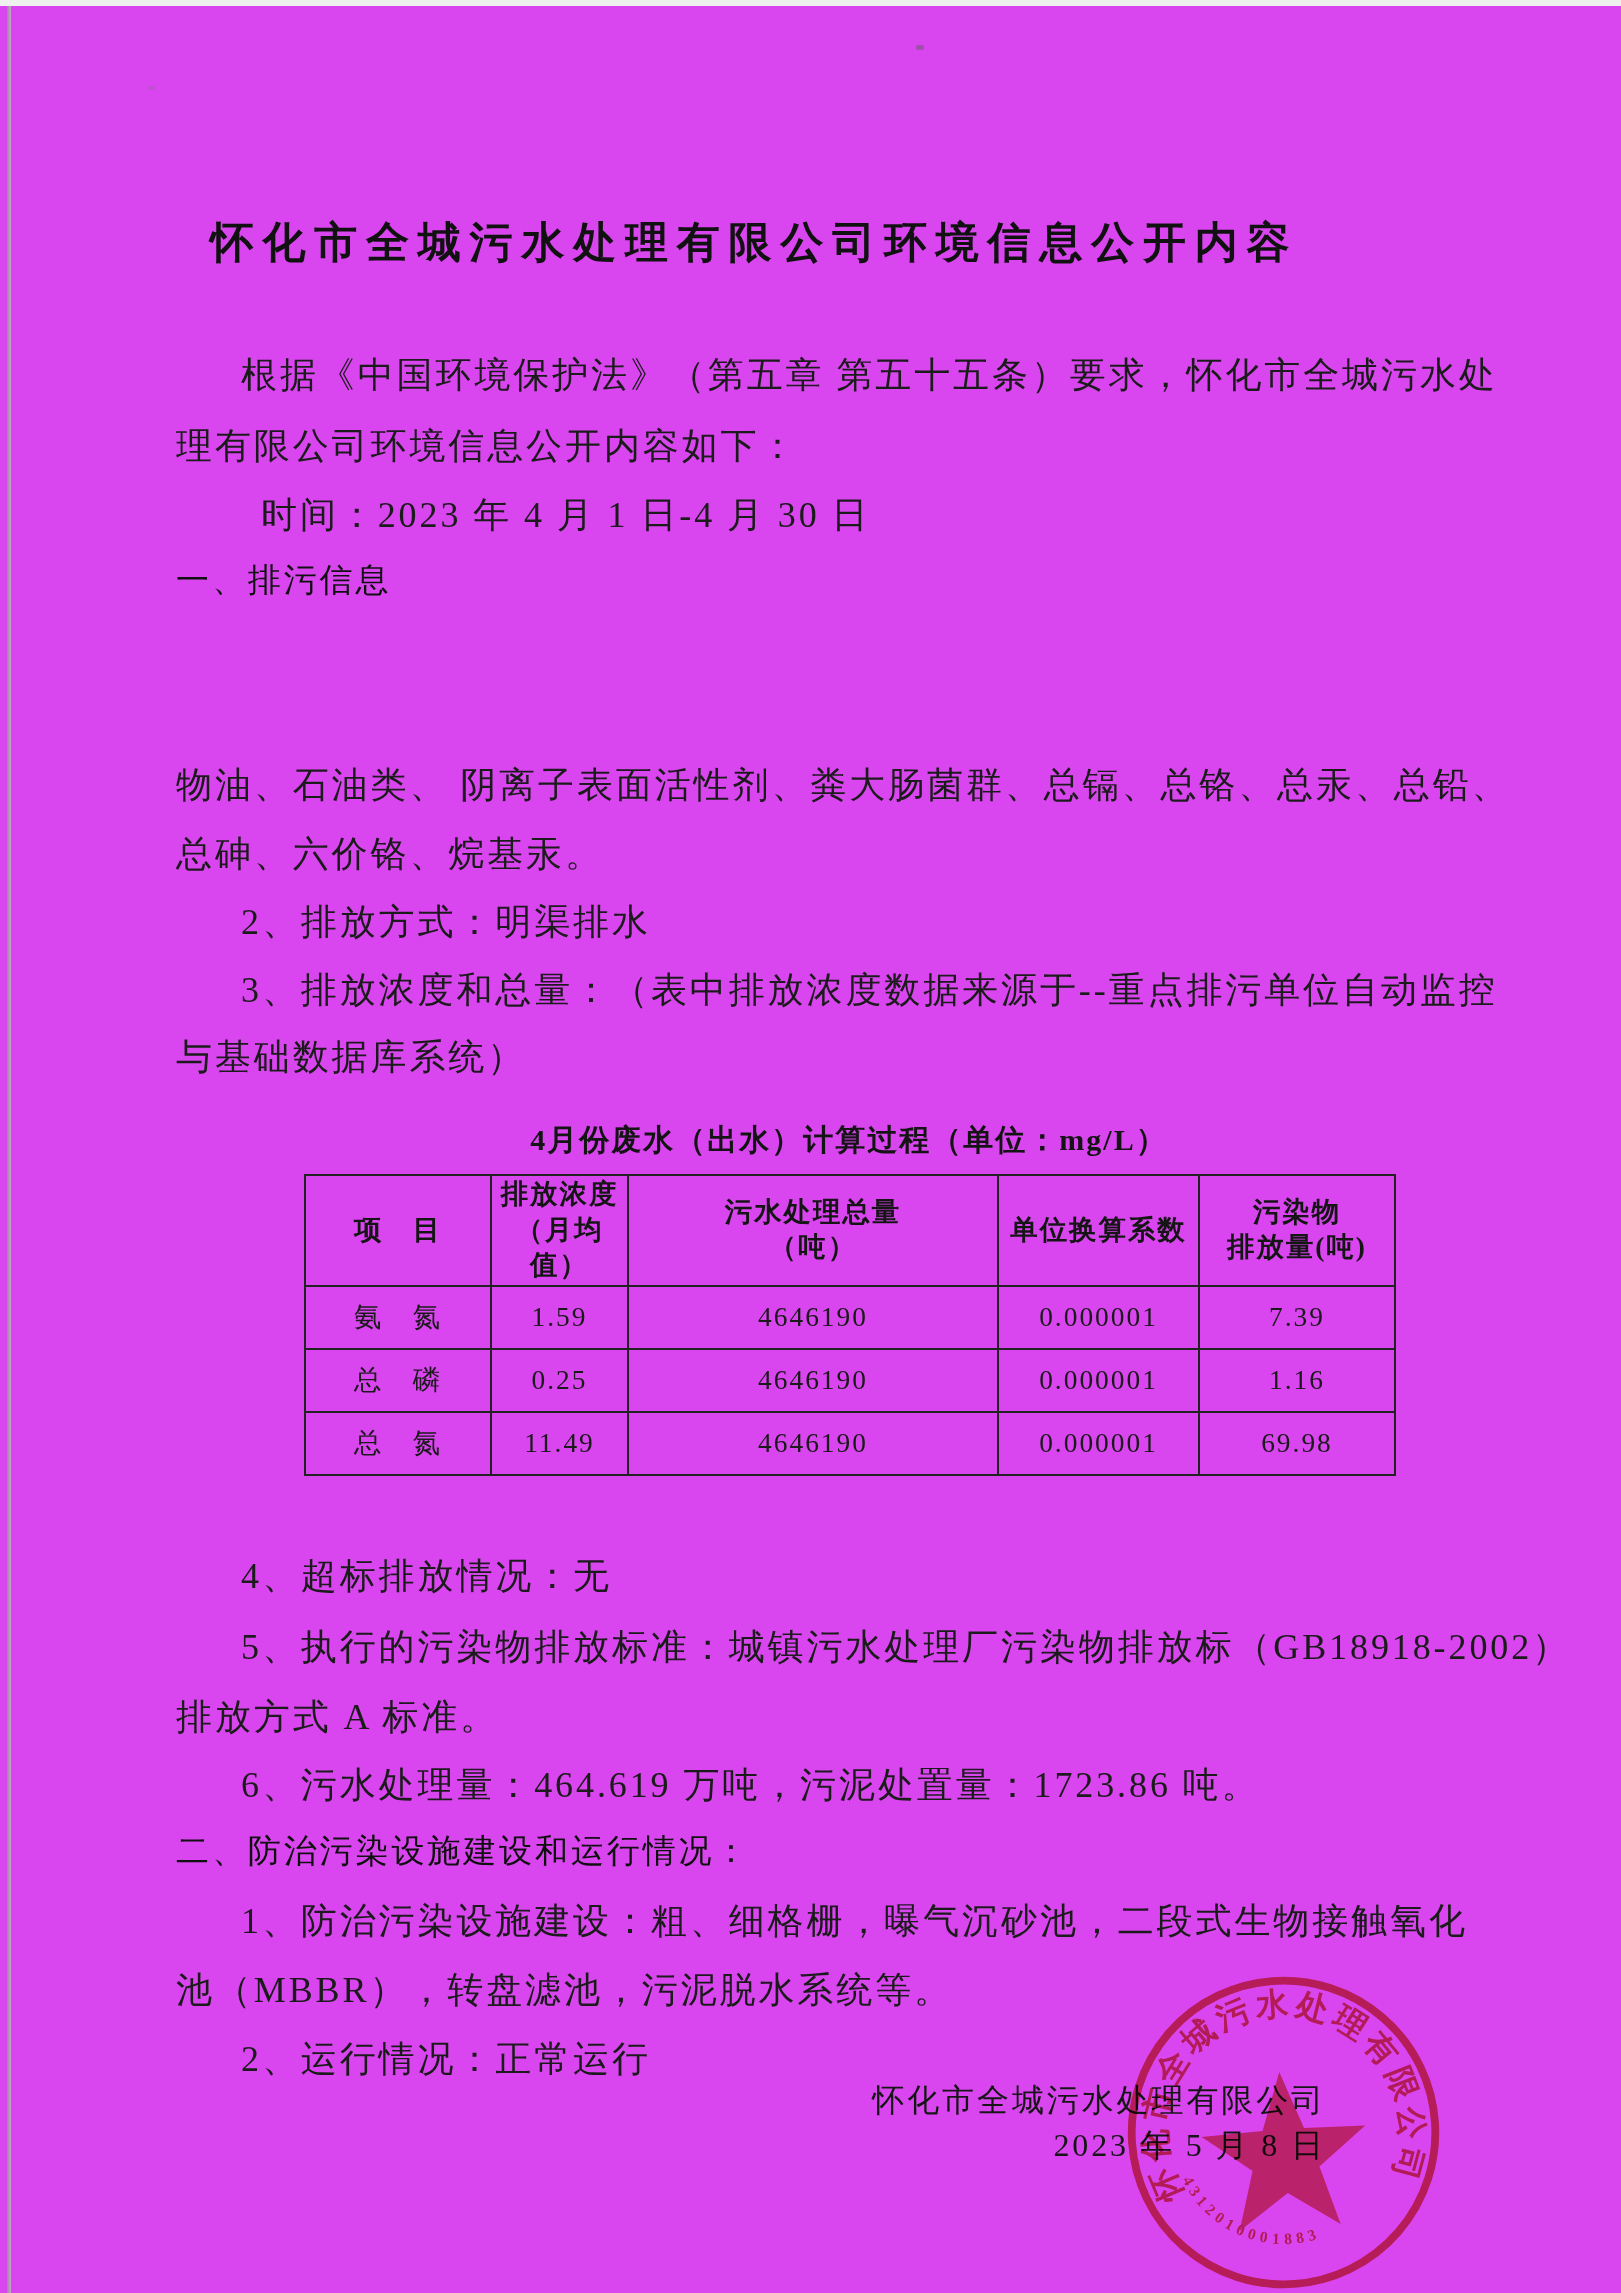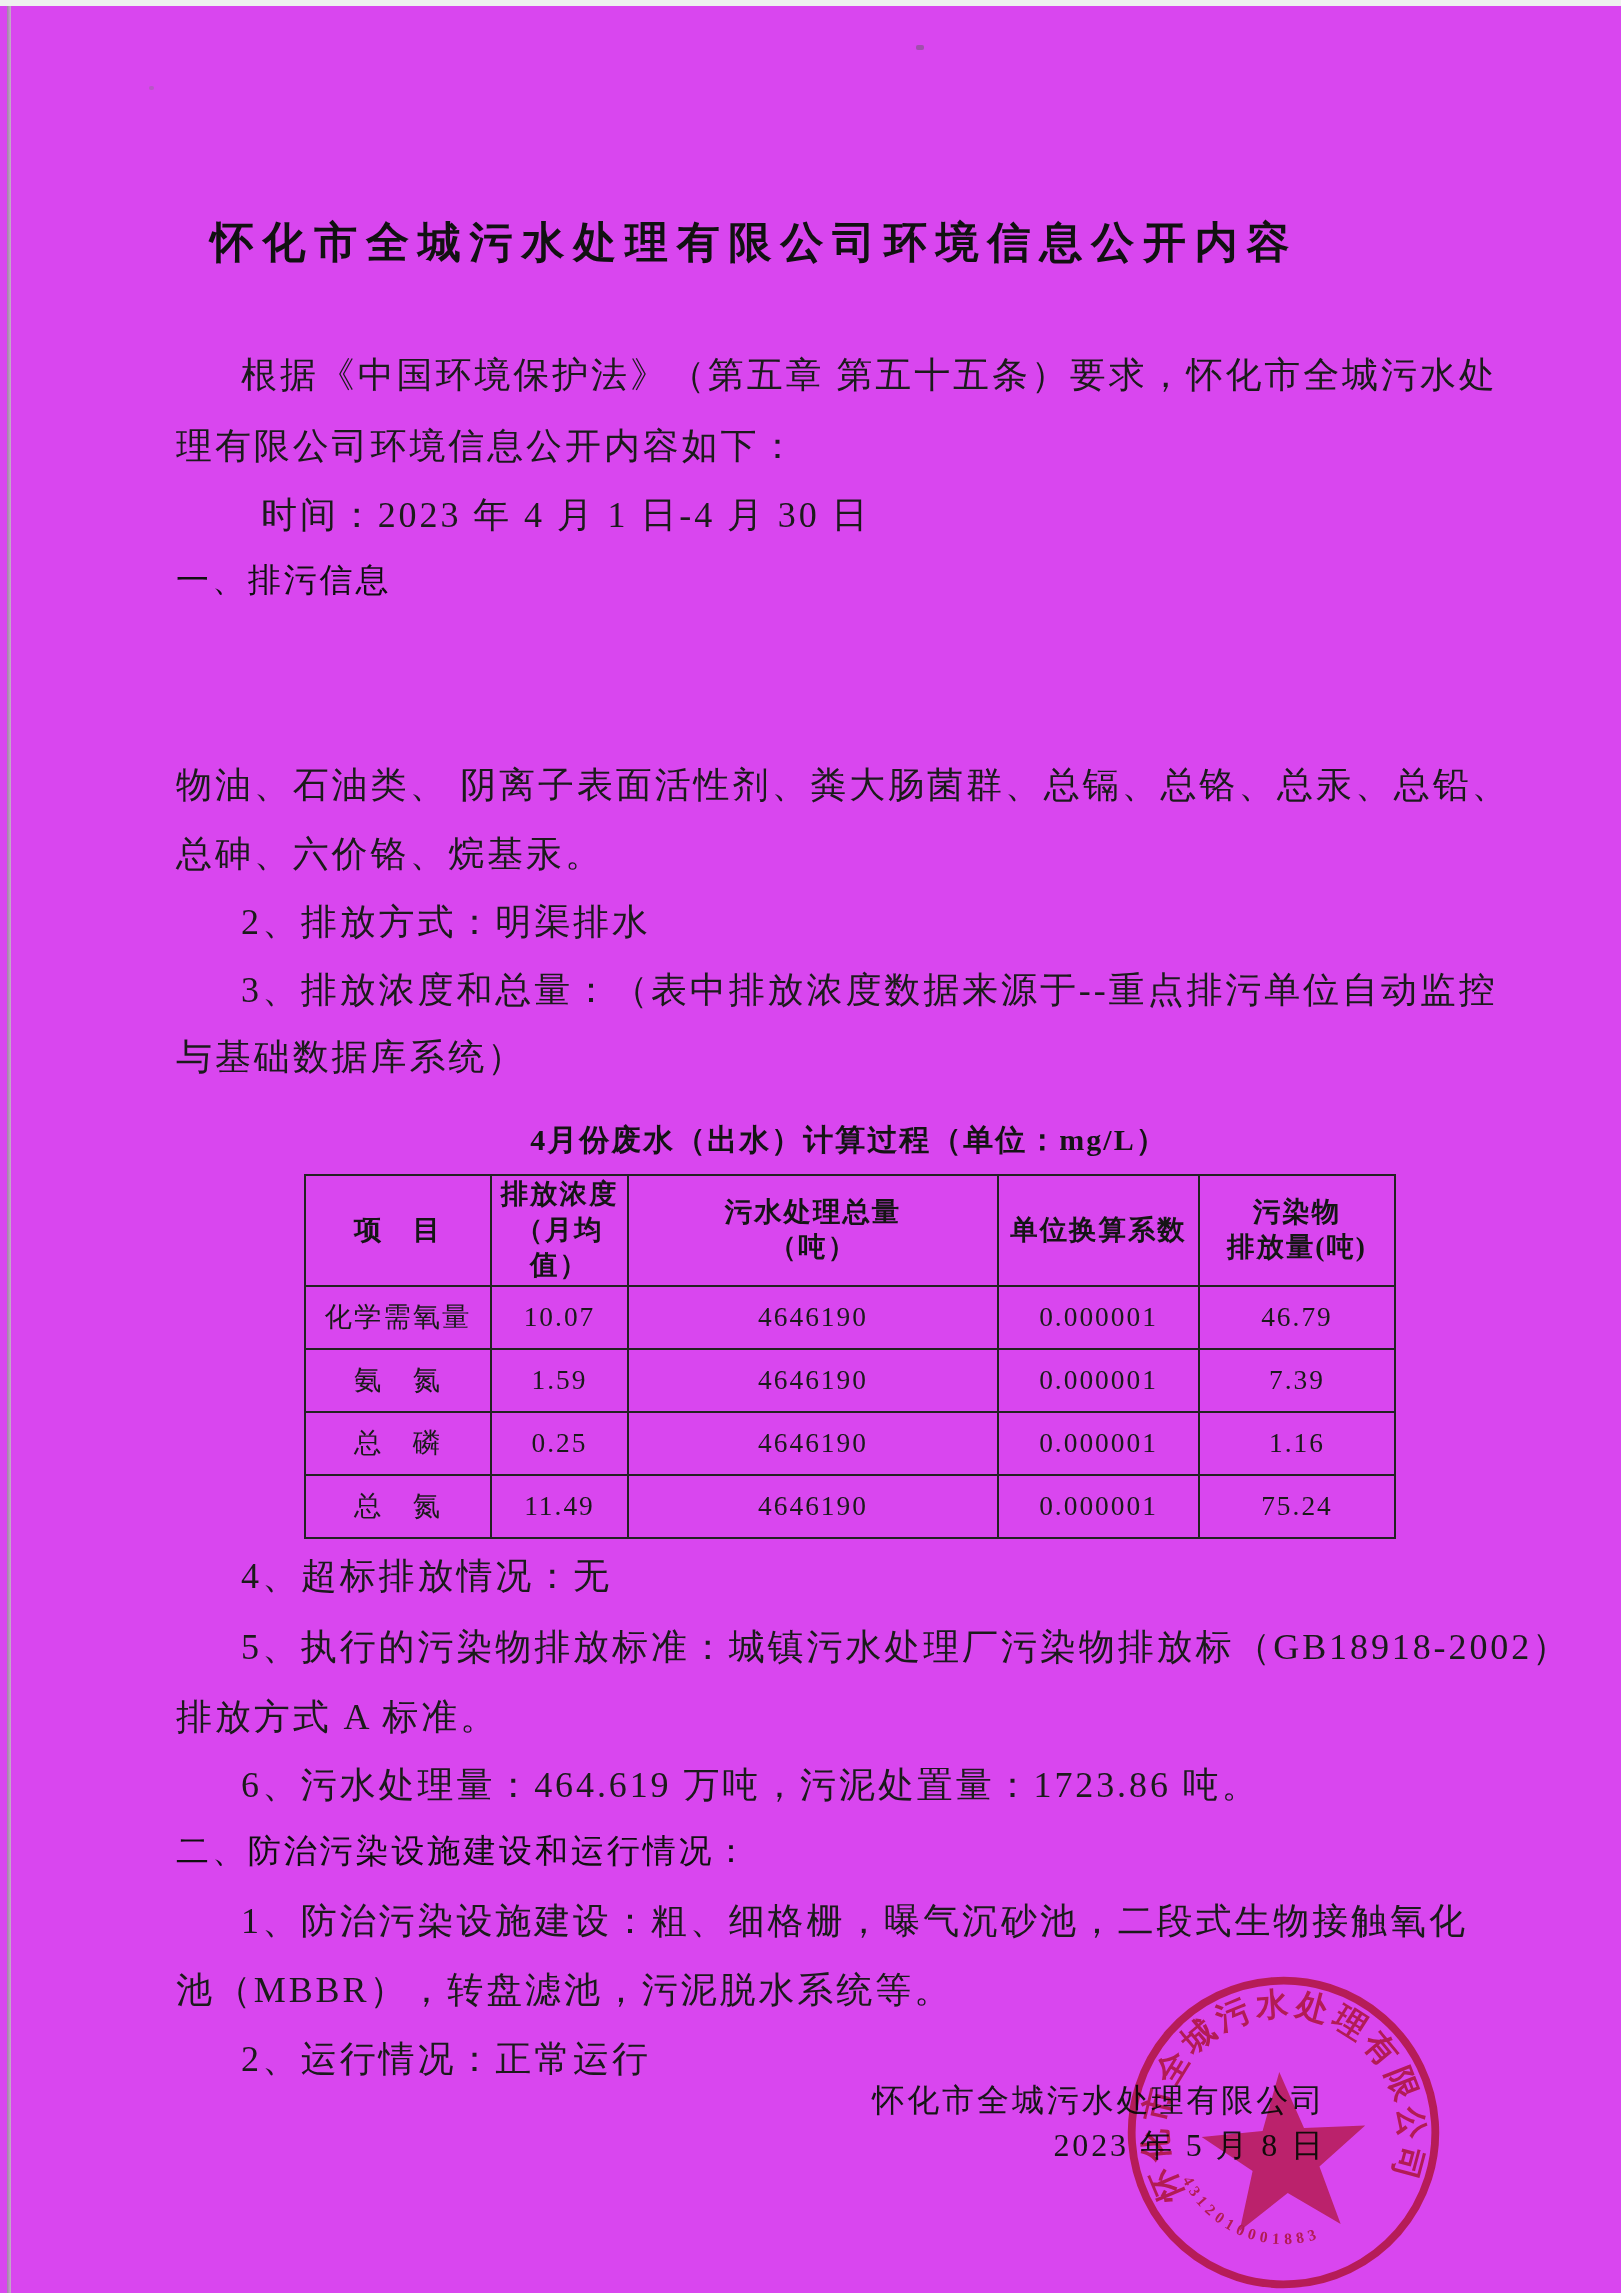--- a/index.html
+++ b/index.html
@@ -105,46 +105,39 @@
       <th>项　目</th>
       <th>排放浓度
 （月均值）</th>
       <th>污水处理总量
 （吨）</th>
       <th>单位换算系数</th>
       <th>污染物
 排放量(吨)</th>
     </tr>
     <tr>
-      <td class="lbl">化学需氧量</td>
-      <td>10.07</td>
-      <td>4646190</td>
-      <td>0.000001</td>
-      <td>46.79</td>
-    </tr>
-    <tr>
       <td class="lbl">氨　氮</td>
       <td>1.59</td>
       <td>4646190</td>
       <td>0.000001</td>
       <td>7.39</td>
     </tr>
     <tr>
       <td class="lbl">总　磷</td>
       <td>0.25</td>
       <td>4646190</td>
       <td>0.000001</td>
       <td>1.16</td>
     </tr>
     <tr>
       <td class="lbl">总　氮</td>
       <td>11.49</td>
       <td>4646190</td>
       <td>0.000001</td>
-      <td>75.24</td>
+      <td>69.98</td>
     </tr>
   </tbody>
     </table>
 
   <div class="ln indent" style="top:1556px">4、超标排放情况：无</div>
   <div class="ln indent" style="top:1627px">5、执行的污染物排放标准：城镇污水处理厂污染物排放标（GB18918-2002）</div>
   <div class="ln" style="top:1697px">排放方式 A 标准。</div>
   <div class="ln indent" style="top:1765px">6、污水处理量：464.619 万吨，污泥处置量：1723.86 吨。</div>
   <div class="ln hd" style="top:1833px">二、防治污染设施建设和运行情况：</div>
   <div class="ln indent" style="top:1901px">1、防治污染设施建设：粗、细格栅，曝气沉砂池，二段式生物接触氧化</div>

